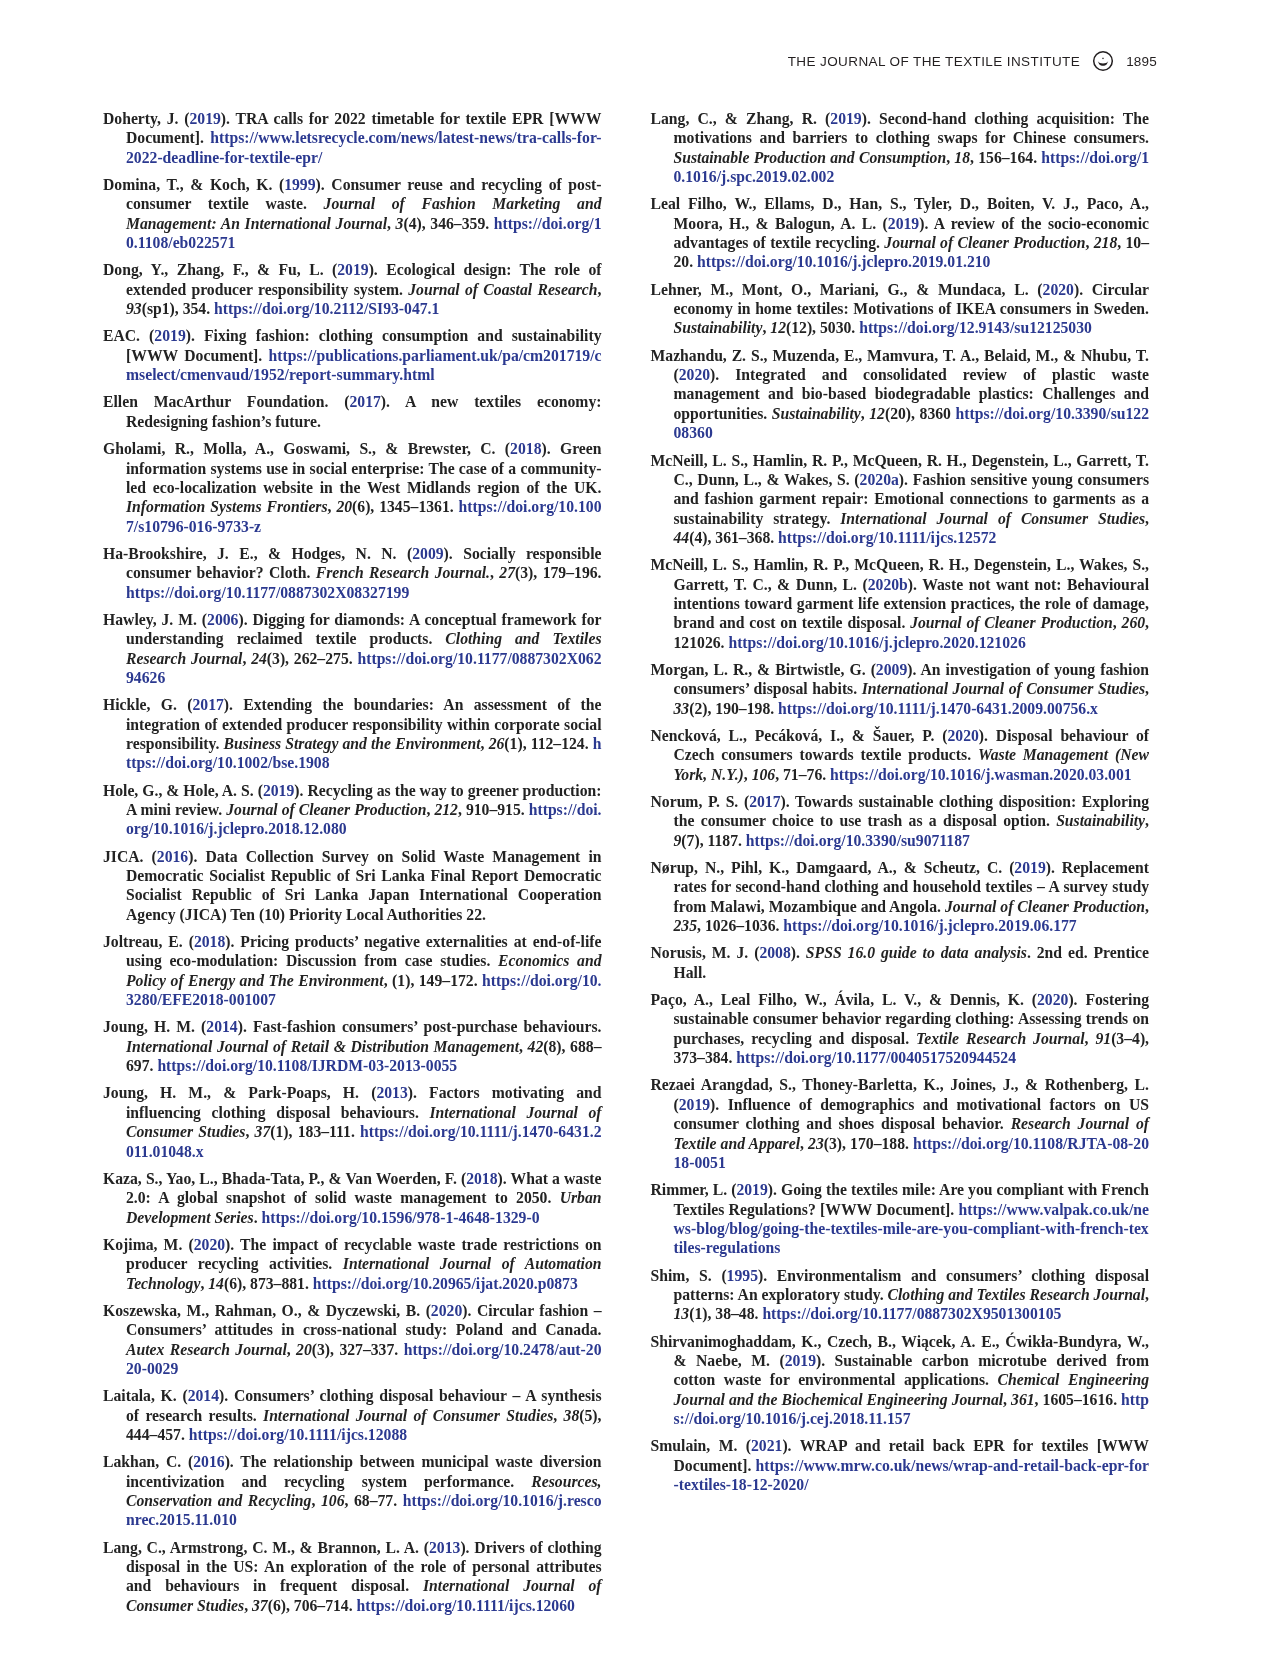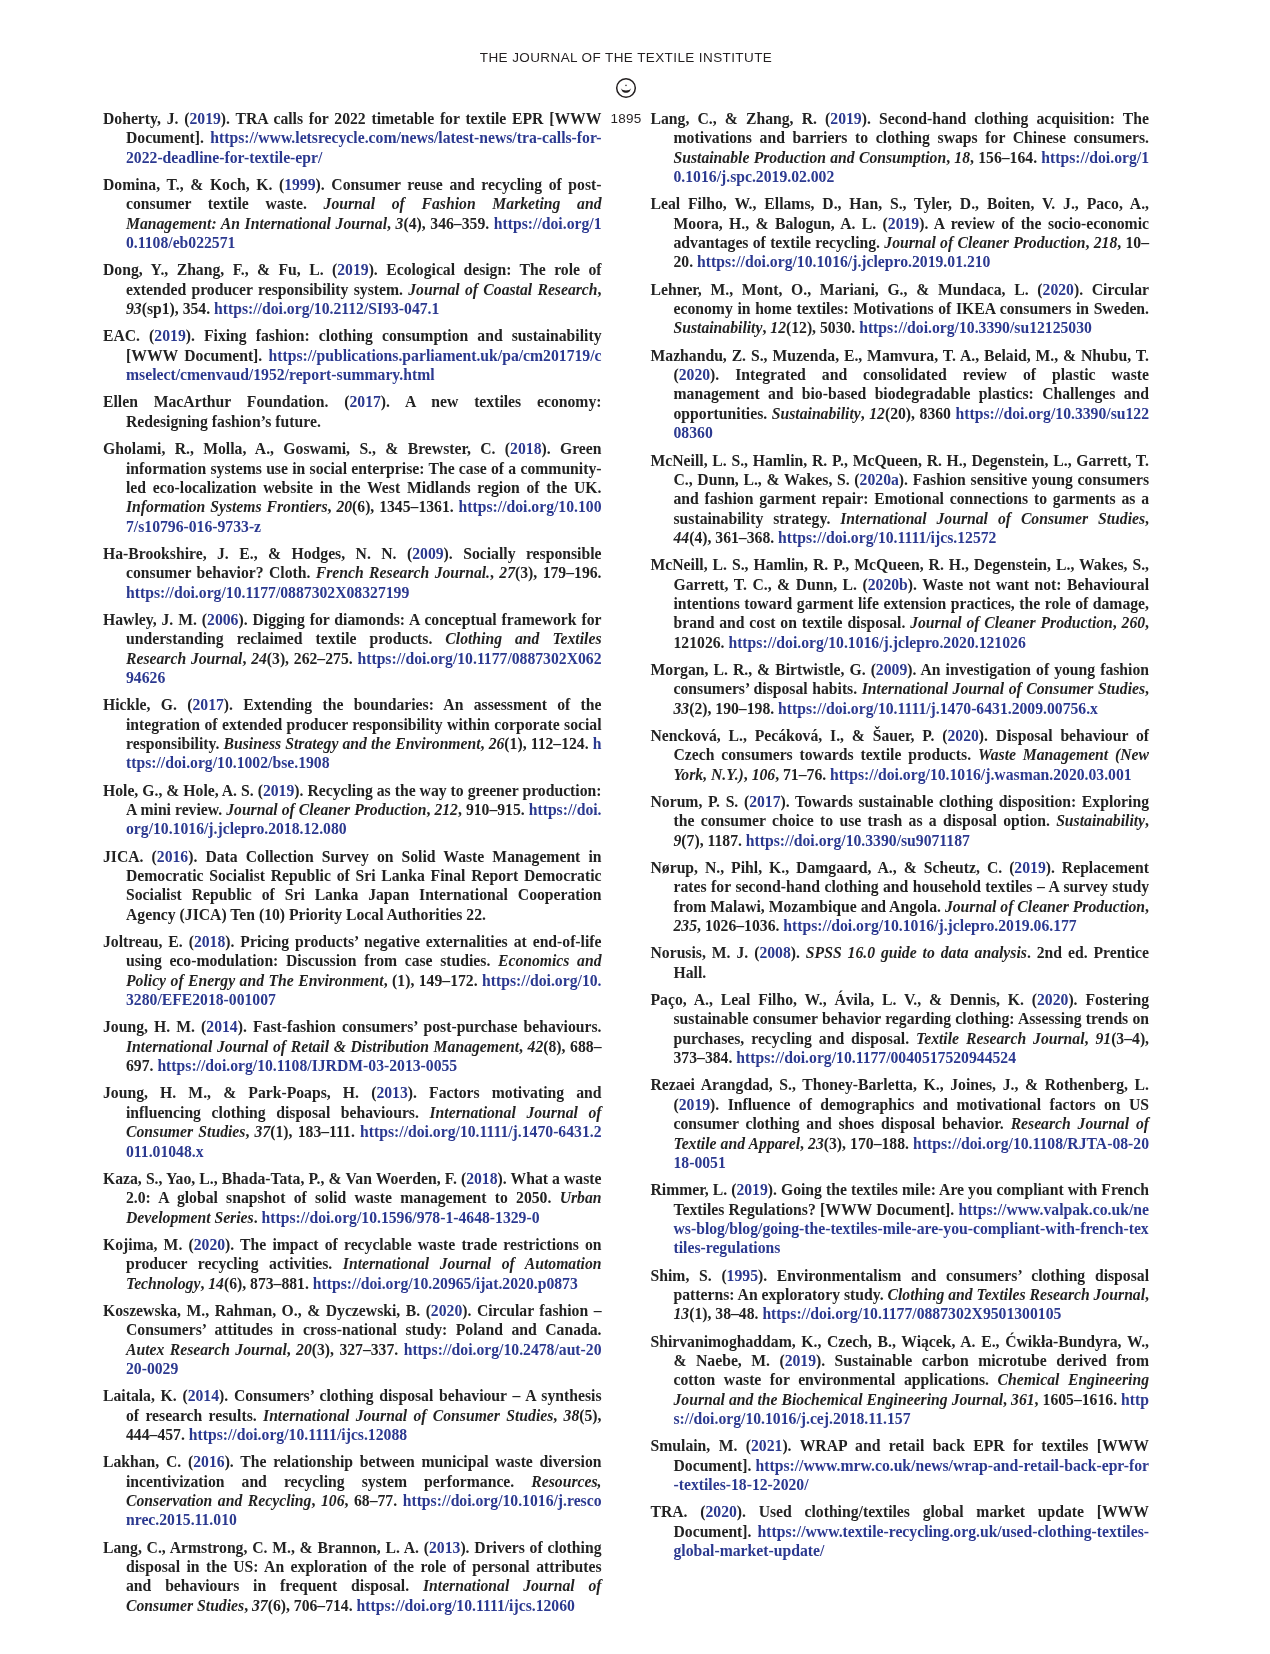--- a/index.html
+++ b/index.html
@@ -21,21 +21,20 @@
     width: 1062px;
     display: flex;
     justify-content: flex-end;
     align-items: center;
     gap: 12px;
     font-family: "Liberation Sans", sans-serif;
     font-size: 13.5px;
     letter-spacing: 0.4px;
     color: #231f20;
     white-space: nowrap;
-    flex-direction: column;
   }
   .page-header .journal-title { font-weight: 400; }
   .page-header .logo { display: inline-flex; align-items: center; }
   .page-header .page-number { letter-spacing: 0.2px; }
   .columns {
     position: absolute;
     top: 101px;
     left: 95px;
     width: 1062px;
     display: flex;
@@ -92,32 +91,31 @@
         <p class="ref"><span>Kaza, S., Yao, L., Bhada-Tata, P., &amp; Van Woerden, F. (</span><span class="y">2018</span><span>). What a waste 2.0: A global snapshot of solid waste management to 2050. </span><span class="i">Urban Development Series</span><span>. </span><span class="u">https://doi.org/10.1596/978-1-4648-1329-0</span></p>
         <p class="ref"><span>Kojima, M. (</span><span class="y">2020</span><span>). The impact of recyclable waste trade restrictions on producer recycling activities. </span><span class="i">International Journal of Automation Technology</span><span>, </span><span class="i">14</span><span>(6), 873–881. </span><span class="u">https://doi.org/10.20965/ijat.2020.p0873</span></p>
         <p class="ref"><span>Koszewska, M., Rahman, O., &amp; Dyczewski, B. (</span><span class="y">2020</span><span>). Circular fashion – Consumers’ attitudes in cross-national study: Poland and Canada. </span><span class="i">Autex Research Journal</span><span>, </span><span class="i">20</span><span>(3), 327–337. </span><span class="u">https://doi.org/10.2478/aut-2020-0029</span></p>
         <p class="ref"><span>Laitala, K. (</span><span class="y">2014</span><span>). Consumers’ clothing disposal behaviour – A synthesis of research results. </span><span class="i">International Journal of Consumer Studies</span><span>, </span><span class="i">38</span><span>(5), 444–457. </span><span class="u">https://doi.org/10.1111/ijcs.12088</span></p>
         <p class="ref"><span>Lakhan, C. (</span><span class="y">2016</span><span>). The relationship between municipal waste diversion incentivization and recycling system performance. </span><span class="i">Resources, Conservation and Recycling</span><span>, </span><span class="i">106</span><span>, 68–77. </span><span class="u">https://doi.org/10.1016/j.resconrec.2015.11.010</span></p>
         <p class="ref"><span>Lang, C., Armstrong, C. M., &amp; Brannon, L. A. (</span><span class="y">2013</span><span>). Drivers of clothing disposal in the US: An exploration of the role of personal attributes and behaviours in frequent disposal. </span><span class="i">International Journal of Consumer Studies</span><span>, </span><span class="i">37</span><span>(6), 706–714. </span><span class="u">https://doi.org/10.1111/ijcs.12060</span></p>
       </section>
     <section class="col" id="col-right">
         <p class="ref"><span>Lang, C., &amp; Zhang, R. (</span><span class="y">2019</span><span>). Second-hand clothing acquisition: The motivations and barriers to clothing swaps for Chinese consumers. </span><span class="i">Sustainable Production and Consumption</span><span>, </span><span class="i">18</span><span>, 156–164. </span><span class="u">https://doi.org/10.1016/j.spc.2019.02.002</span></p>
         <p class="ref"><span>Leal Filho, W., Ellams, D., Han, S., Tyler, D., Boiten, V. J., Paco, A., Moora, H., &amp; Balogun, A. L. (</span><span class="y">2019</span><span>). A review of the socio-economic advantages of textile recycling. </span><span class="i">Journal of Cleaner Production</span><span>, </span><span class="i">218</span><span>, 10–20. </span><span class="u">https://doi.org/10.1016/j.jclepro.2019.01.210</span></p>
-        <p class="ref"><span>Lehner, M., Mont, O., Mariani, G., &amp; Mundaca, L. (</span><span class="y">2020</span><span>). Circular economy in home textiles: Motivations of IKEA consumers in Sweden. </span><span class="i">Sustainability</span><span>, </span><span class="i">12</span><span>(12), 5030. </span><span class="u">https://doi.org/10.3390/su12125030</span></p>
+        <p class="ref"><span>Lehner, M., Mont, O., Mariani, G., &amp; Mundaca, L. (</span><span class="y">2020</span><span>). Circular economy in home textiles: Motivations of IKEA consumers in Sweden. </span><span class="i">Sustainability</span><span>, </span><span class="i">12</span><span>(12), 5030. </span><span class="u">https://doi.org/12.9143/su12125030</span></p>
         <p class="ref"><span>Mazhandu, Z. S., Muzenda, E., Mamvura, T. A., Belaid, M., &amp; Nhubu, T. (</span><span class="y">2020</span><span>). Integrated and consolidated review of plastic waste management and bio-based biodegradable plastics: Challenges and opportunities. </span><span class="i">Sustainability</span><span>, </span><span class="i">12</span><span>(20), 8360 </span><span class="u">https://doi.org/10.3390/su12208360</span></p>
         <p class="ref"><span>McNeill, L. S., Hamlin, R. P., McQueen, R. H., Degenstein, L., Garrett, T. C., Dunn, L., &amp; Wakes, S. (</span><span class="y">2020a</span><span>). Fashion sensitive young consumers and fashion garment repair: Emotional connections to garments as a sustainability strategy. </span><span class="i">International Journal of Consumer Studies</span><span>, </span><span class="i">44</span><span>(4), 361–368. </span><span class="u">https://doi.org/10.1111/ijcs.12572</span></p>
         <p class="ref"><span>McNeill, L. S., Hamlin, R. P., McQueen, R. H., Degenstein, L., Wakes, S., Garrett, T. C., &amp; Dunn, L. (</span><span class="y">2020b</span><span>). Waste not want not: Behavioural intentions toward garment life extension practices, the role of damage, brand and cost on textile disposal. </span><span class="i">Journal of Cleaner Production</span><span>, </span><span class="i">260</span><span>, 121026. </span><span class="u">https://doi.org/10.1016/j.jclepro.2020.121026</span></p>
         <p class="ref"><span>Morgan, L. R., &amp; Birtwistle, G. (</span><span class="y">2009</span><span>). An investigation of young fashion consumers’ disposal habits. </span><span class="i">International Journal of Consumer Studies</span><span>, </span><span class="i">33</span><span>(2), 190–198. </span><span class="u">https://doi.org/10.1111/j.1470-6431.2009.00756.x</span></p>
         <p class="ref"><span>Nencková, L., Pecáková, I., &amp; Šauer, P. (</span><span class="y">2020</span><span>). Disposal behaviour of Czech consumers towards textile products. </span><span class="i">Waste Management (New York, N.Y.)</span><span>, </span><span class="i">106</span><span>, 71–76. </span><span class="u">https://doi.org/10.1016/j.wasman.2020.03.001</span></p>
         <p class="ref"><span>Norum, P. S. (</span><span class="y">2017</span><span>). Towards sustainable clothing disposition: Exploring the consumer choice to use trash as a disposal option. </span><span class="i">Sustainability</span><span>, </span><span class="i">9</span><span>(7), 1187. </span><span class="u">https://doi.org/10.3390/su9071187</span></p>
         <p class="ref"><span>Nørup, N., Pihl, K., Damgaard, A., &amp; Scheutz, C. (</span><span class="y">2019</span><span>). Replacement rates for second-hand clothing and household textiles – A survey study from Malawi, Mozambique and Angola. </span><span class="i">Journal of Cleaner Production</span><span>, </span><span class="i">235</span><span>, 1026–1036. </span><span class="u">https://doi.org/10.1016/j.jclepro.2019.06.177</span></p>
         <p class="ref"><span>Norusis, M. J. (</span><span class="y">2008</span><span>). </span><span class="i">SPSS 16.0 guide to data analysis</span><span>. 2nd ed. Prentice Hall.</span></p>
         <p class="ref"><span>Paço, A., Leal Filho, W., Ávila, L. V., &amp; Dennis, K. (</span><span class="y">2020</span><span>). Fostering sustainable consumer behavior regarding clothing: Assessing trends on purchases, recycling and disposal. </span><span class="i">Textile Research Journal</span><span>, </span><span class="i">91</span><span>(3–4), 373–384. </span><span class="u">https://doi.org/10.1177/0040517520944524</span></p>
         <p class="ref"><span>Rezaei Arangdad, S., Thoney-Barletta, K., Joines, J., &amp; Rothenberg, L. (</span><span class="y">2019</span><span>). Influence of demographics and motivational factors on US consumer clothing and shoes disposal behavior. </span><span class="i">Research Journal of Textile and Apparel</span><span>, </span><span class="i">23</span><span>(3), 170–188. </span><span class="u">https://doi.org/10.1108/RJTA-08-2018-0051</span></p>
         <p class="ref"><span>Rimmer, L. (</span><span class="y">2019</span><span>). Going the textiles mile: Are you compliant with French Textiles Regulations? [WWW Document]. </span><span class="u">https://www.valpak.co.uk/news-blog/blog/going-the-textiles-mile-are-you-compliant-with-french-textiles-regulations</span></p>
         <p class="ref"><span>Shim, S. (</span><span class="y">1995</span><span>). Environmentalism and consumers’ clothing disposal patterns: An exploratory study. </span><span class="i">Clothing and Textiles Research Journal</span><span>, </span><span class="i">13</span><span>(1), 38–48. </span><span class="u">https://doi.org/10.1177/0887302X9501300105</span></p>
         <p class="ref"><span>Shirvanimoghaddam, K., Czech, B., Wiącek, A. E., Ćwikła-Bundyra, W., &amp; Naebe, M. (</span><span class="y">2019</span><span>). Sustainable carbon microtube derived from cotton waste for environmental applications. </span><span class="i">Chemical Engineering Journal and the Biochemical Engineering Journal</span><span>, </span><span class="i">361</span><span>, 1605–1616. </span><span class="u">https://doi.org/10.1016/j.cej.2018.11.157</span></p>
         <p class="ref"><span>Smulain, M. (</span><span class="y">2021</span><span>). WRAP and retail back EPR for textiles [WWW Document]. </span><span class="u">https://www.mrw.co.uk/news/wrap-and-retail-back-epr-for-textiles-18-12-2020/</span></p>
-        <p class="ref"><span>TRA. (</span><span class="y">2020</span><span>). Used clothing/textiles global market update [WWW Document]. </span><span class="u">https://www.textile-recycling.org.uk/used-clothing-textiles-global-market-update/</span></p>
       </section>
   </main>
 
 </div>
 
 </body></html>

